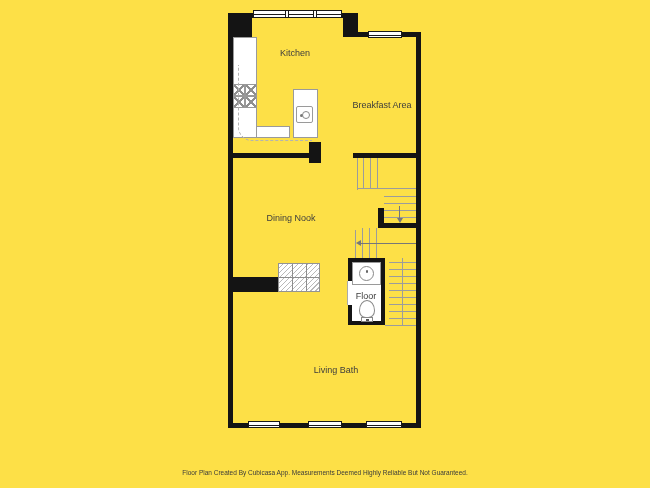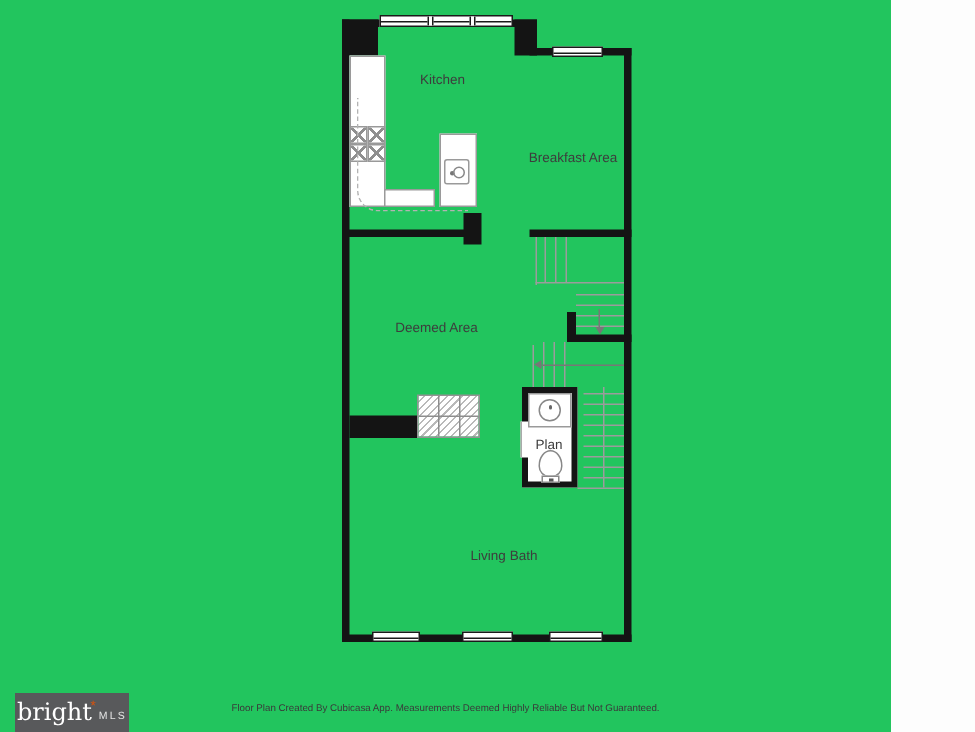--- a/index.html
+++ b/index.html
@@ -1,16 +1,16 @@
 <!DOCTYPE html>
 <html><head>
 <meta charset="utf-8">
 <style>
   html,body{margin:0;padding:0;background:#fdfdfd;}
-  #canvas{position:relative;width:594px;height:488px;background:#22c55e;overflow:hidden;
+  #canvas{position:relative;width:650px;height:488px;background:#fde047;overflow:hidden;
           font-family:"Liberation Sans","DejaVu Sans",sans-serif;}
   .abs{position:absolute;box-sizing:border-box;}
   .w{position:absolute;background:#141414;}
   .win{position:absolute;background:#ffffff;border:1px solid #1a1a1a;box-sizing:border-box;}
   .win::after{content:"";position:absolute;left:0;right:0;top:50%;height:1px;background:#1a1a1a;}
   .mull{position:absolute;top:0;bottom:0;width:4px;background:#fff;border-left:1px solid #1a1a1a;border-right:1px solid #1a1a1a;box-sizing:border-box;z-index:2;}
   .fix{position:absolute;background:#ffffff;border:1px solid #9a9a9a;box-sizing:border-box;}
   .sl{position:absolute;background:#9c9c9c;}
   .lbl{position:absolute;transform:translate(-50%,-50%);font-size:9px;color:#3d3d3d;white-space:nowrap;}
   .burner{position:absolute;border:1px solid #999;box-sizing:border-box;background:
@@ -117,24 +117,19 @@
   </div>
 
   <div id="hatch">
     <div class="hgl" style="left:13px;top:0;width:1px;height:100%;"></div>
     <div class="hgl" style="left:27px;top:0;width:1px;height:100%;"></div>
     <div class="hgl" style="left:0;top:13px;width:100%;height:1px;"></div>
   </div>
 
   <div class="lbl" style="left:295px;top:53px;">Kitchen</div>
   <div class="lbl" style="left:382px;top:105px;">Breakfast Area</div>
-  <div class="lbl" style="left:291px;top:218px;">Deemed Area</div>
-  <div class="lbl" style="left:366px;top:296px;">Plan</div>
+  <div class="lbl" style="left:291px;top:218px;">Dining Nook</div>
+  <div class="lbl" style="left:366px;top:296px;">Floor</div>
   <div class="lbl" style="left:336px;top:370px;">Living Bath</div>
 
-  <div id="logo">
-    <span class="brand">bright</span>
-      <span class="star">*</span>
-      <span class="mls">MLS</span>
-  </div>
   <div id="footer">Floor Plan Created By Cubicasa App. Measurements Deemed Highly Reliable But Not Guaranteed.</div>
 
 </div>
 
 </body></html>

